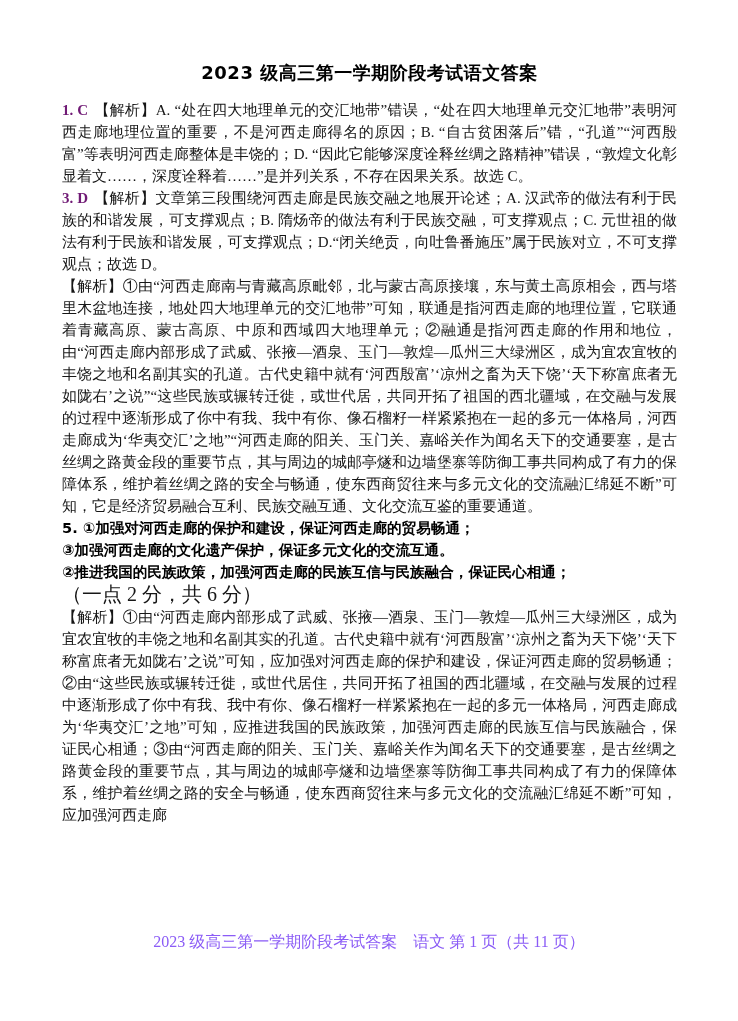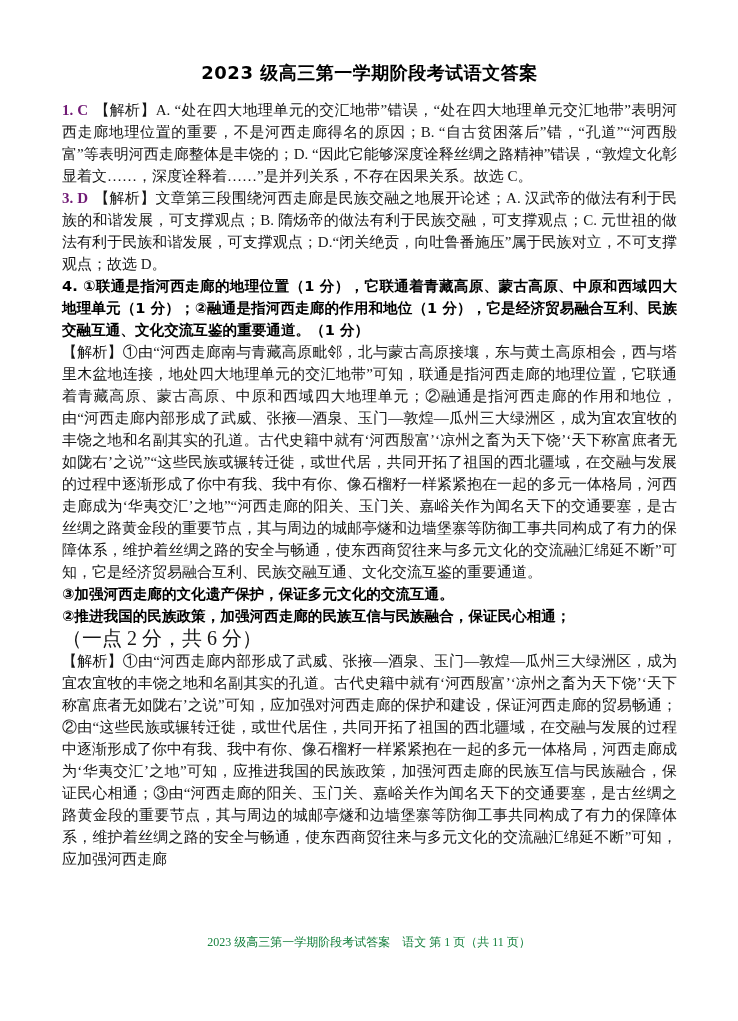--- a/index.html
+++ b/index.html
@@ -52,42 +52,42 @@
   .score-note {
     font-size: 20px;
     line-height: 23px;
   }
   .page-footer {
     position: absolute;
     left: 0;
     right: 0;
     top: 933px;
     text-align: center;
-    font-size: 12px;
+    font-size: 16px;
     line-height: 18px;
-    color: #15803d;
+    color: #8b5cf6;
     font-family: "Liberation Serif", "DejaVu Serif", serif;
   }
 </style>
 </head>
 <body>
 
 <div class="page">
 
   <h1 class="doc-title">2023 级高三第一学期阶段考试语文答案</h1>
 
   <div class="para"><span class="lead">1. C</span><span>【解析】A. “处在四大地理单元的交汇地带”错误，“处在四大地理单元交汇地带”表明河西走廊地理位置的重要，不是河西走廊得名的原因；B. “自古贫困落后”错，“孔道”“河西殷富”等表明河西走廊整体是丰饶的；D. “因此它能够深度诠释丝绸之路精神”错误，“敦煌文化彰显着文……，深度诠释着……”是并列关系，不存在因果关系。故选 C。</span></div>
 
 
   <div class="para"><span class="lead">3. D</span><span>【解析】文章第三段围绕河西走廊是民族交融之地展开论述；A. 汉武帝的做法有利于民族的和谐发展，可支撑观点；B. 隋炀帝的做法有利于民族交融，可支撑观点；C. 元世祖的做法有利于民族和谐发展，可支撑观点；D.“闭关绝贡，向吐鲁番施压”属于民族对立，不可支撑观点；故选 D。</span></div>
 
-  <div class="para answer-bold">4. ①联通是指河西走廊的地理位置（1 分），它联通着青藏高原、蒙古高原、中原和西域四大地理单元（1 分）；②融通是指河西走廊的作用和地位（1 分），它是经济贸易融合互利、民族交融互通、文化交流互鉴的重要通道。（1 分）</div>
 
   <div class="para">【解析】①由“河西走廊南与青藏高原毗邻，北与蒙古高原接壤，东与黄土高原相会，西与塔里木盆地连接，地处四大地理单元的交汇地带”可知，联通是指河西走廊的地理位置，它联通着青藏高原、蒙古高原、中原和西域四大地理单元；②融通是指河西走廊的作用和地位，由“河西走廊内部形成了武威、张掖—酒泉、玉门—敦煌—瓜州三大绿洲区，成为宜农宜牧的丰饶之地和名副其实的孔道。古代史籍中就有‘河西殷富’‘凉州之畜为天下饶’‘天下称富庶者无如陇右’之说”“这些民族或辗转迁徙，或世代居，共同开拓了祖国的西北疆域，在交融与发展的过程中逐渐形成了你中有我、我中有你、像石榴籽一样紧紧抱在一起的多元一体格局，河西走廊成为‘华夷交汇’之地”“河西走廊的阳关、玉门关、嘉峪关作为闻名天下的交通要塞，是古丝绸之路黄金段的重要节点，其与周边的城邮亭燧和边墙堡寨等防御工事共同构成了有力的保障体系，维护着丝绸之路的安全与畅通，使东西商贸往来与多元文化的交流融汇绵延不断”可知，它是经济贸易融合互利、民族交融互通、文化交流互鉴的重要通道。</div>
 
+  <div class="para answer-bold">5. ①加强对河西走廊的保护和建设，保证河西走廊的贸易畅通；</div>
   <div class="para answer-bold">③加强河西走廊的文化遗产保护，保证多元文化的交流互通。</div>
   <div class="para answer-bold">②推进我国的民族政策，加强河西走廊的民族互信与民族融合，保证民心相通；</div>
 
   <div class="para score-note">（一点 2 分，共 6 分）</div>
 
   <div class="para">【解析】①由“河西走廊内部形成了武威、张掖—酒泉、玉门—敦煌—瓜州三大绿洲区，成为宜农宜牧的丰饶之地和名副其实的孔道。古代史籍中就有‘河西殷富’‘凉州之畜为天下饶’‘天下称富庶者无如陇右’之说”可知，应加强对河西走廊的保护和建设，保证河西走廊的贸易畅通；②由“这些民族或辗转迁徙，或世代居住，共同开拓了祖国的西北疆域，在交融与发展的过程中逐渐形成了你中有我、我中有你、像石榴籽一样紧紧抱在一起的多元一体格局，河西走廊成为‘华夷交汇’之地”可知，应推进我国的民族政策，加强河西走廊的民族互信与民族融合，保证民心相通；③由“河西走廊的阳关、玉门关、嘉峪关作为闻名天下的交通要塞，是古丝绸之路黄金段的重要节点，其与周边的城邮亭燧和边墙堡寨等防御工事共同构成了有力的保障体系，维护着丝绸之路的安全与畅通，使东西商贸往来与多元文化的交流融汇绵延不断”可知，应加强河西走廊</div>
 
   <div class="page-footer">2023 级高三第一学期阶段考试答案　语文 第 1 页（共 11 页）</div>
 
 </div>

